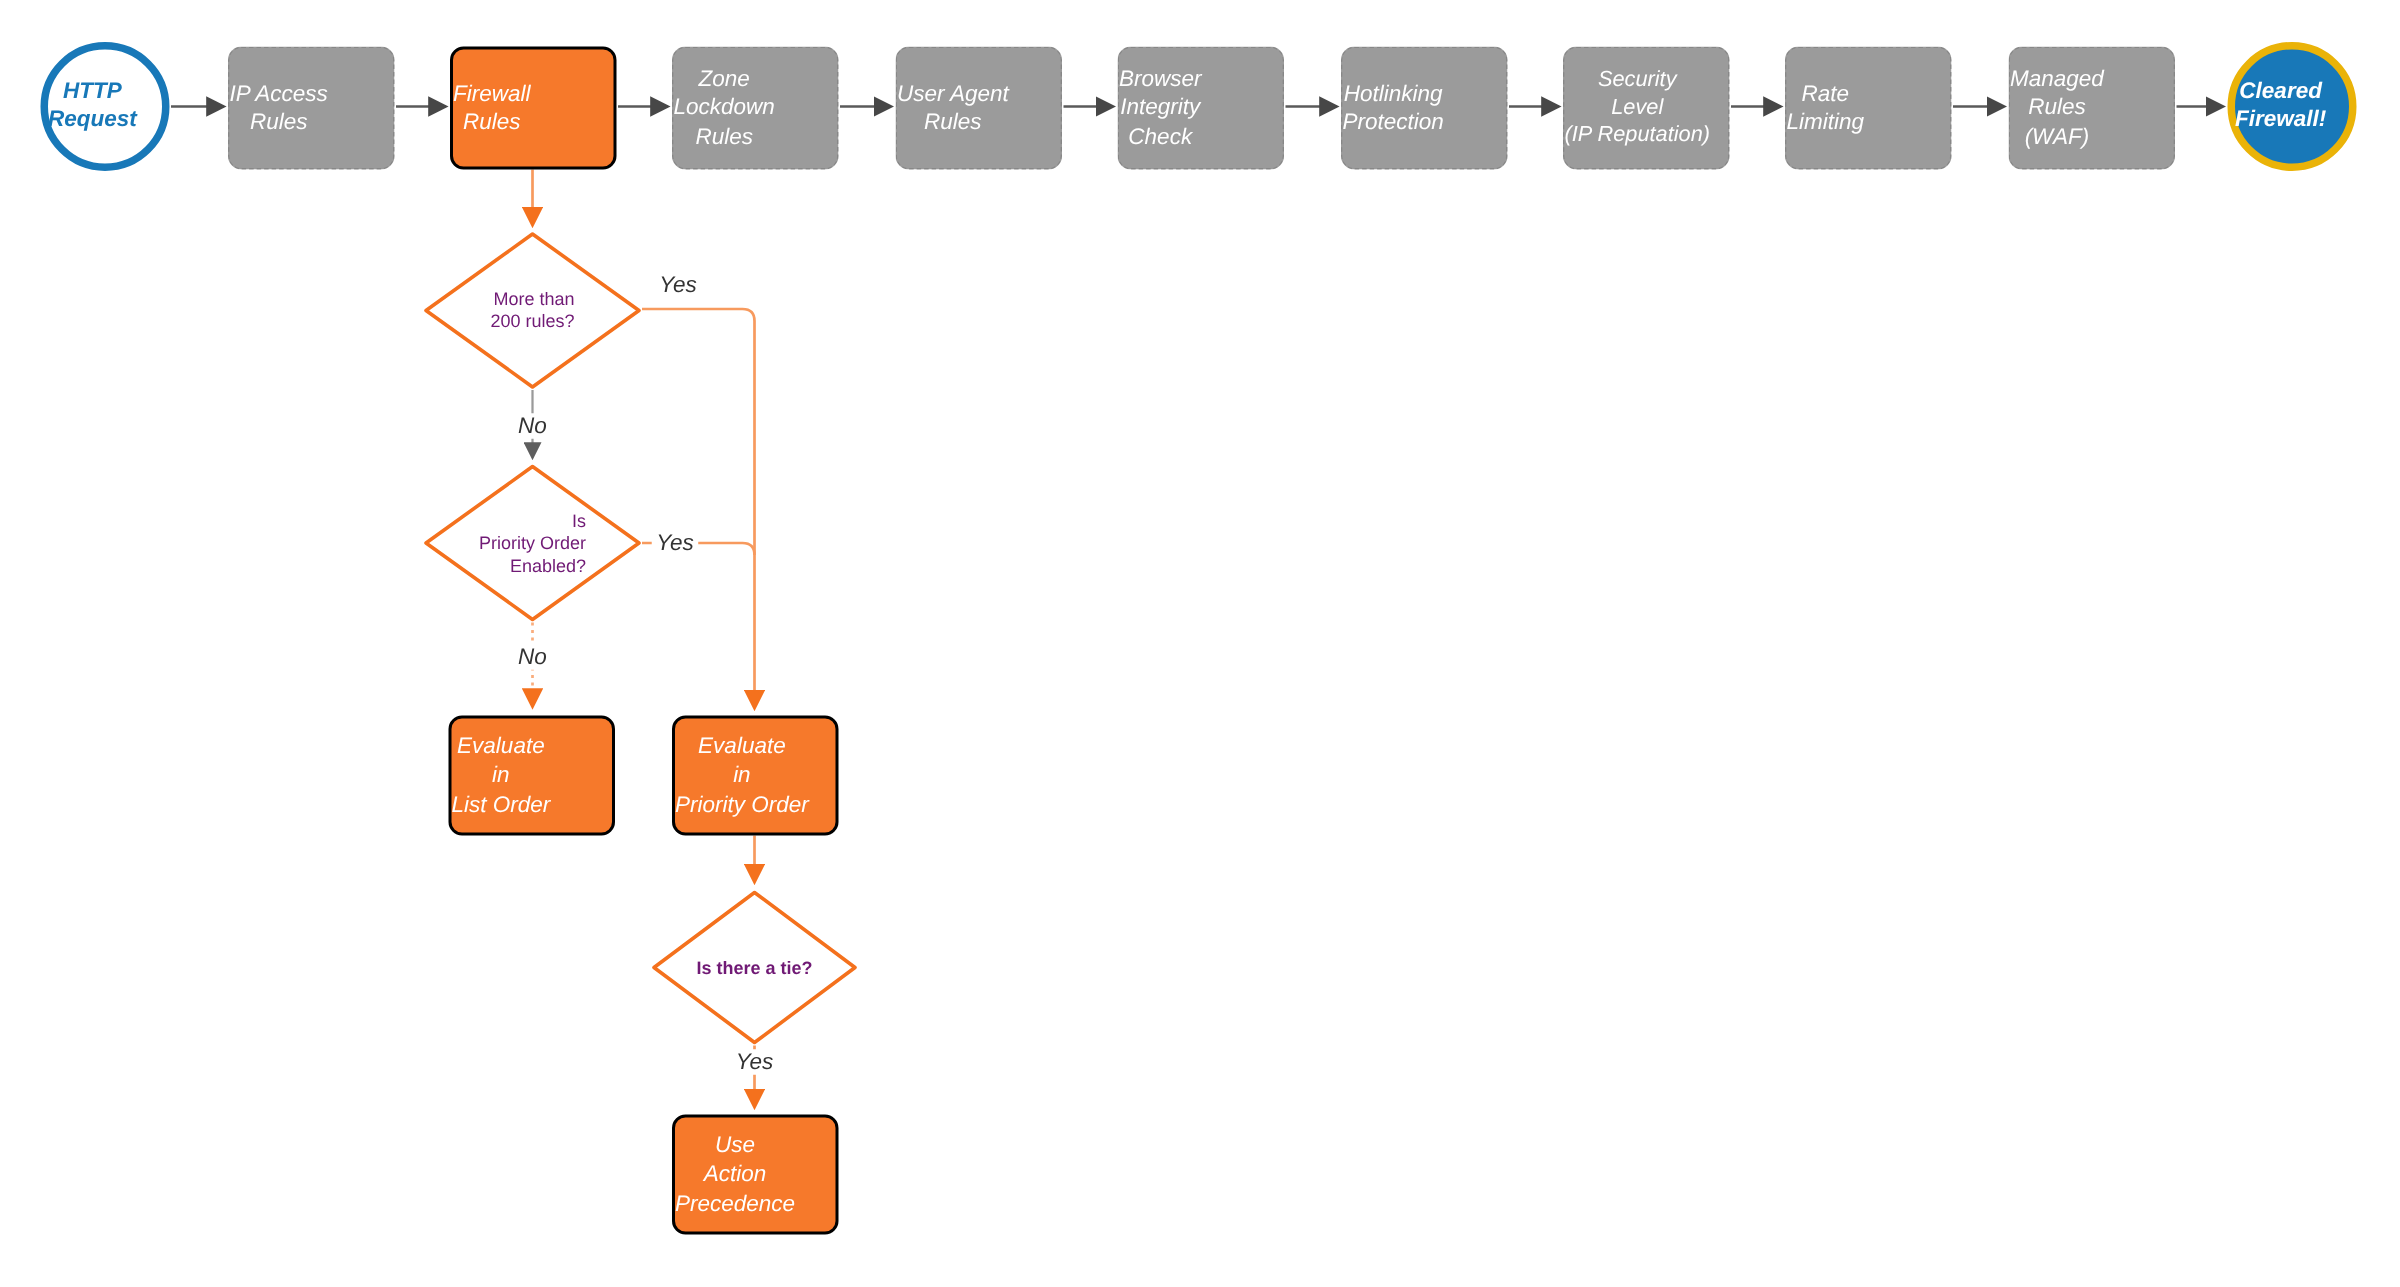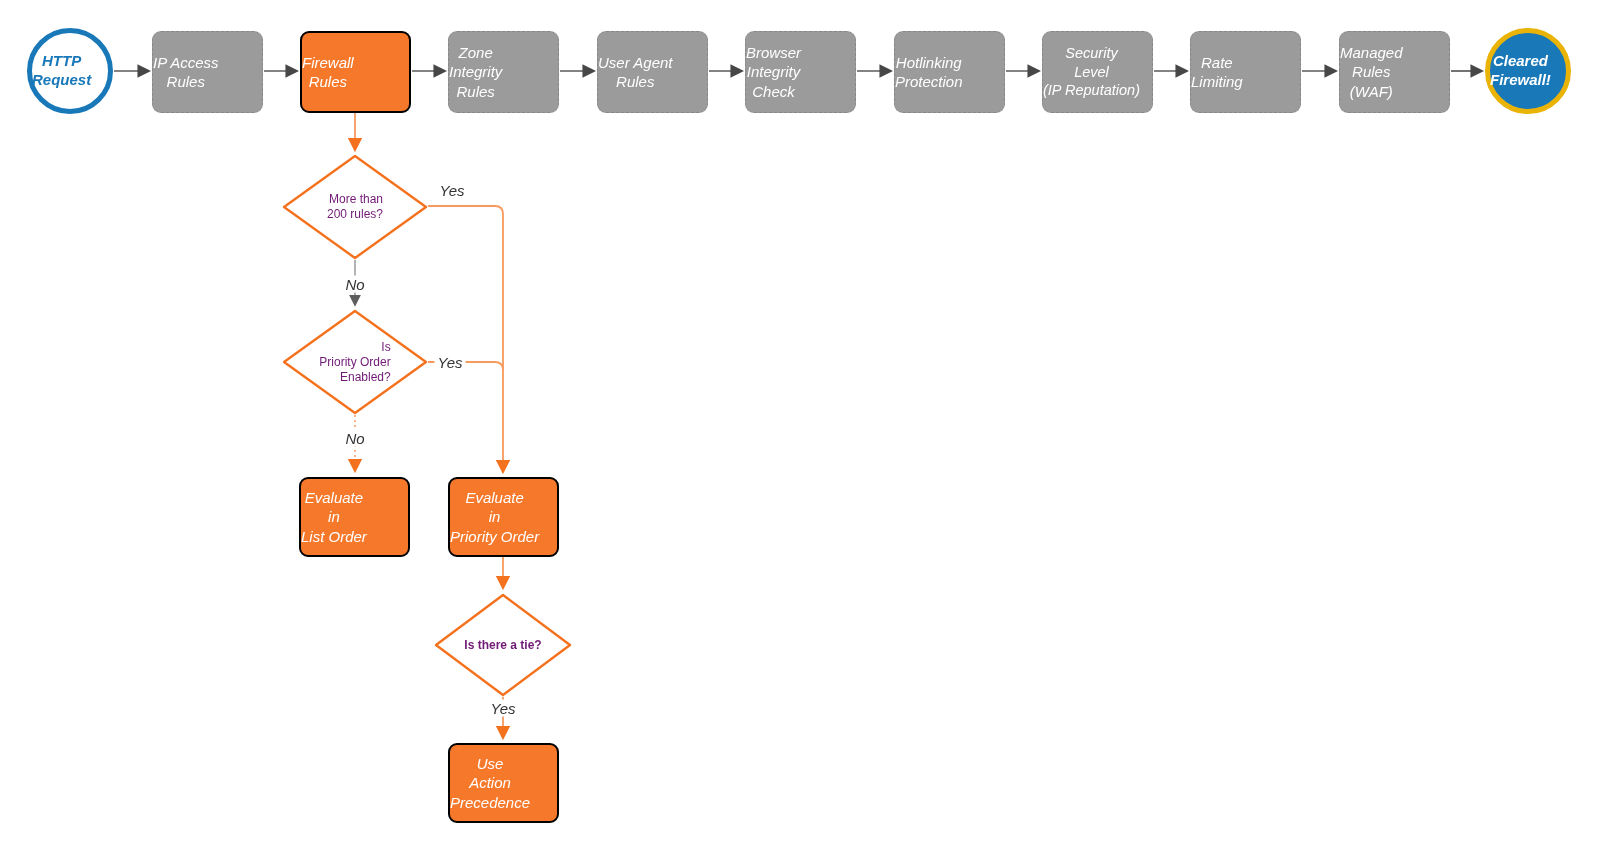--- a/index.html
+++ b/index.html
@@ -141,21 +141,21 @@
 Rules</span>
   </div>
 
   <div class="node rect orange-rect" style="left:300px; top:31px;">
     <span class="label">Firewall
 Rules</span>
   </div>
 
   <div class="node rect gray" style="left:448px; top:31px;">
     <span class="label">Zone
-Integrity
+Lockdown
 Rules</span>
   </div>
 
   <div class="node rect gray" style="left:597px; top:31px;">
     <span class="label">User Agent
 Rules</span>
   </div>
 
   <div class="node rect gray" style="left:745px; top:31px;">
     <span class="label">Browser

